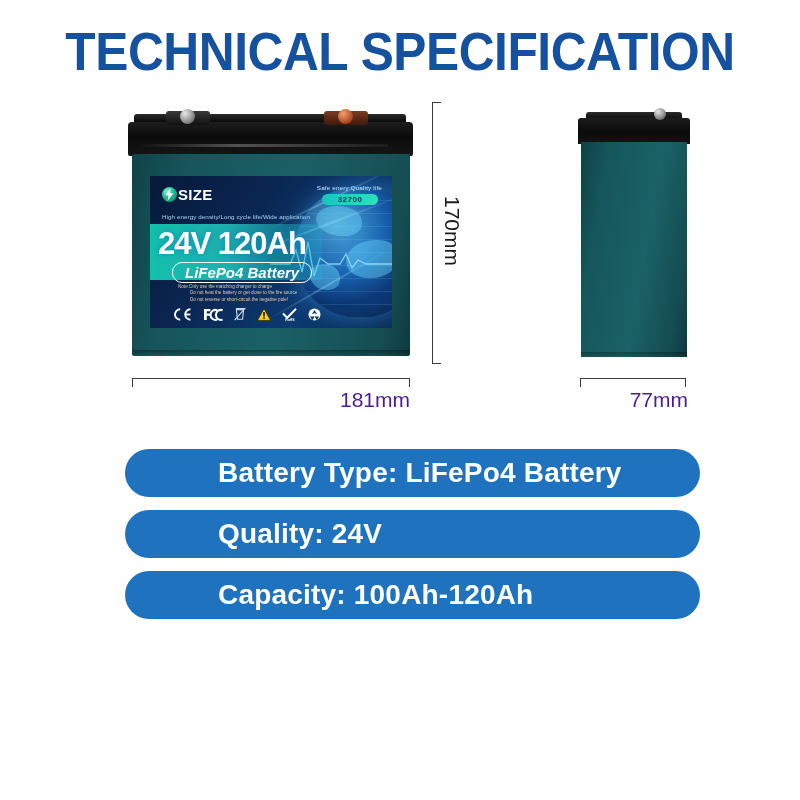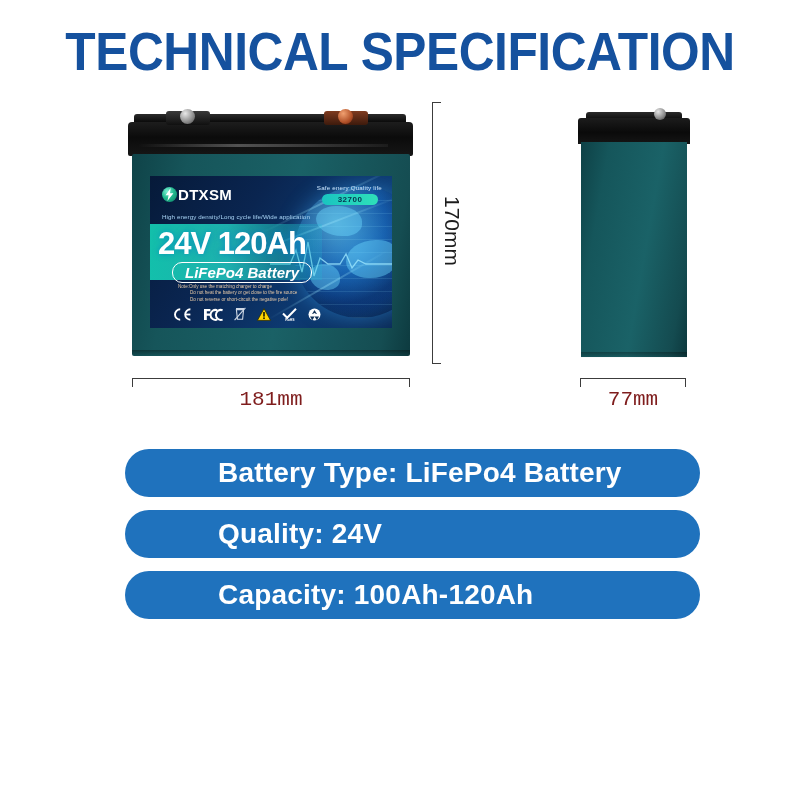--- a/index.html
+++ b/index.html
@@ -352,25 +352,24 @@
   .dim-h .line {
     position: absolute; left: 0; top: 0;
     height: 1.4px; background: #3c3c3c;
   }
   .dim-h .cap {
     position: absolute; top: 0;
     width: 1.4px; height: 9px; background: #3c3c3c;
   }
   .dim-h-label {
     position: absolute;
-    text-align: center;
+    text-align: right;
     font-size: 21px;
-    color: #7f1d1d;
-    white-space: nowrap;
-    font-family: Liberation Mono, monospace;
+    color: #4c1d95;
+    white-space: nowrap;
   }
   #dim-width  { left: 132px; top: 290px; width: 278px; }
   #dim-width .line { width: 278px; }
   #dim-width .cap.left { left: 0; }
   #dim-width .cap.right { left: 276.6px; }
   #dim-width-label { left: 132px; top: 300px; width: 278px; }
 
   #dim-depth  { left: 580px; top: 290px; width: 106px; }
   #dim-depth .line { width: 106px; }
   #dim-depth .cap.left { left: 0; }
@@ -438,21 +437,21 @@
           <polyline points="0,26 14,26 20,26 26,12 32,34 38,4 44,38 50,20 58,26 70,26 76,16 82,30 88,22 96,26 128,26" fill="none" stroke="#9fe9ff" stroke-width="1.3" opacity="0.85"></polyline>
         </svg>
 
         <div class="lbl-header">
           <div class="brand-wrap">
             <span class="brand-logo">
               <svg width="9" height="13" viewBox="0 0 9 13">
                 <polygon points="5.6,0 0.6,7.2 3.6,7.2 2.4,13 8.4,5.2 5.0,5.2" fill="#ffffff"></polygon>
               </svg>
             </span>
-            <span class="brand-name">DTXSM</span>
+            <span class="brand-name">SIZE</span>
           </div>
           <div class="safe-tagline">Safe enery Quality life</div>
           <div class="cell-badge">32700</div>
         </div>
         <div class="sub-tagline">High energy density/Long cycle life/Wide application</div>
 
         <div class="spec-band"></div>
         <div class="big-spec">24V 120Ah</div>
         <div class="chem-pill">LiFePo4 Battery</div>
 

